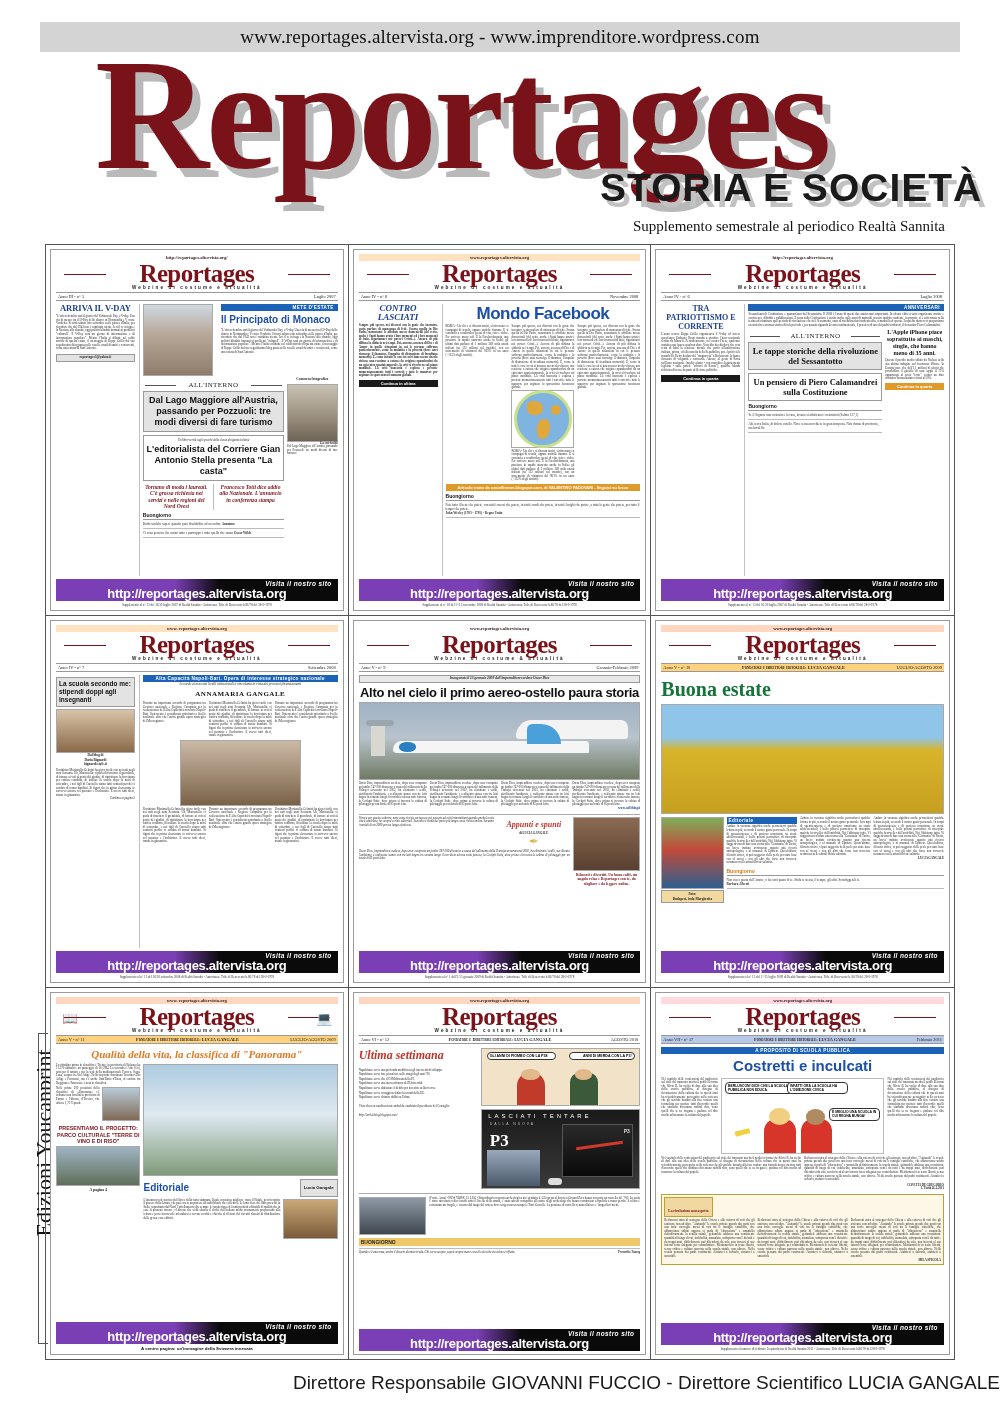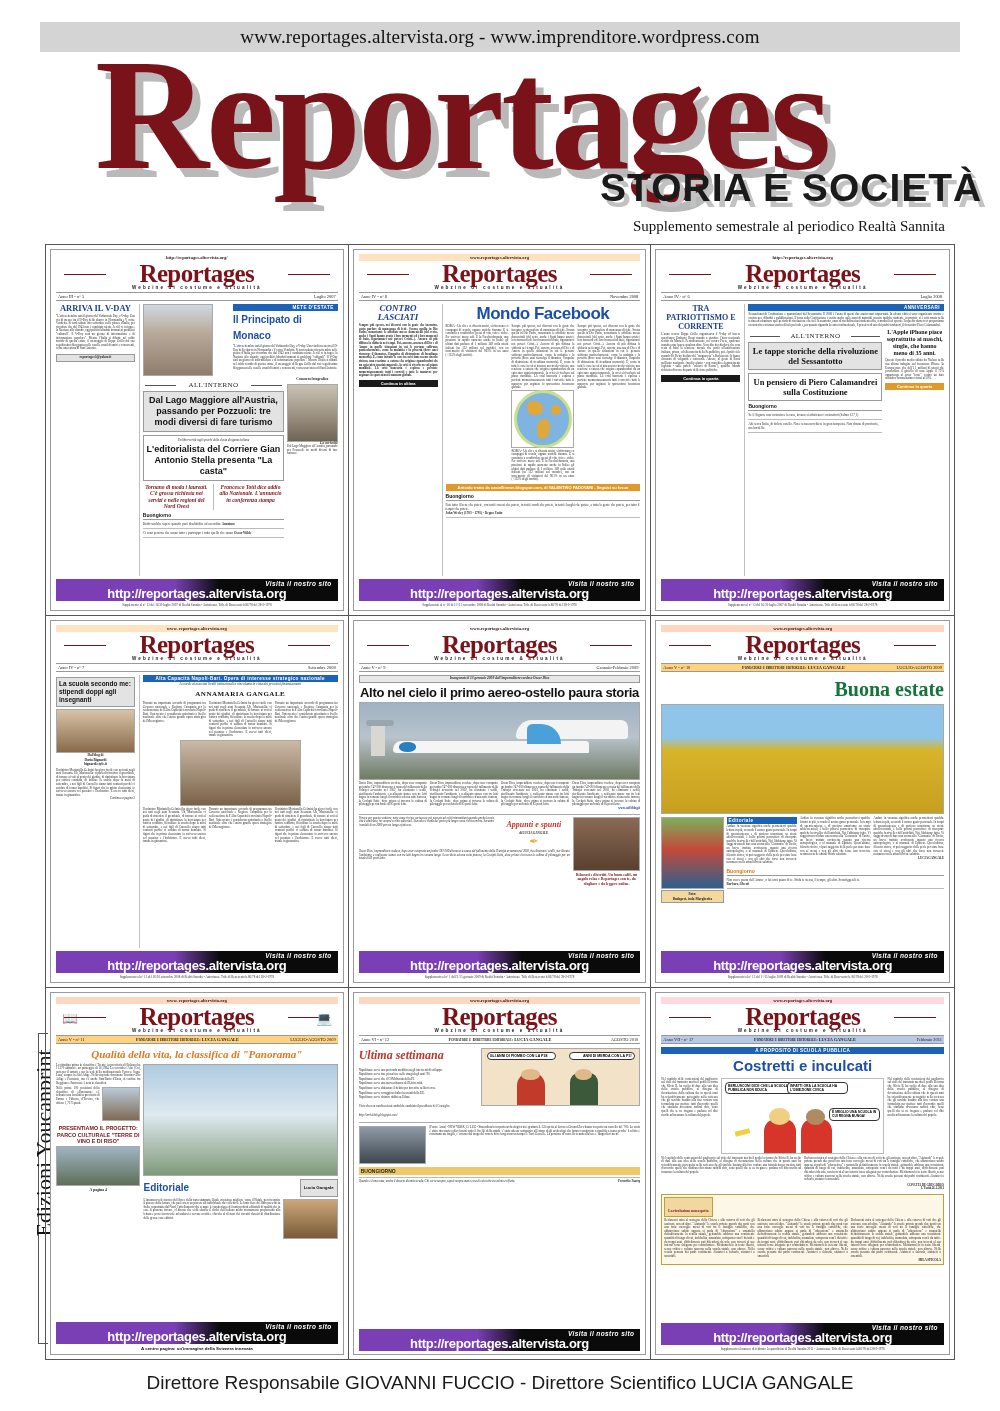--- a/index.html
+++ b/index.html
@@ -64,21 +64,21 @@
   .col.narrow{flex:0 0 28%;}
   .col.wide{flex:1;}
 
   .hl-blue{color:#1c3f8f;font-weight:bold;text-align:center;font-size:8px;line-height:9px;
            font-family:Liberation Serif, serif;}
   .hl-red{color:#7a1319;font-weight:bold;text-align:center;font-size:8px;line-height:9px;}
   .hl-sans{font-family:"Liberation Sans",sans-serif;font-weight:bold;font-size:9px;
            line-height:11px;text-align:center;color:#111;}
   .hl-big{font-family:"Liberation Sans",sans-serif;font-weight:bold;font-size:12px;
           line-height:13px;text-align:center;color:#111;}
-  .hl-green{color:#16733a;font-weight:bold;font-size:20px;line-height:22px;text-align:right;}
+  .hl-green{color:#16733a;font-weight:bold;font-size:20px;line-height:22px;text-align:left;}
   .hl-orange{color:#e07820;font-weight:bold;font-style:italic;font-size:12px;line-height:14px;
              text-align:center;}
   .hl-blue2{color:#1c4fa8;font-family:"Liberation Sans",sans-serif;font-weight:bold;
             font-size:14px;line-height:16px;text-align:center;}
   .hl-script{color:#c0362c;font-style:italic;font-weight:bold;font-size:13px;line-height:15px;}
 
   .kicker{background:#1c63b8;color:#fff;font-family:"Liberation Sans",sans-serif;font-weight:bold;
           font-size:4.6px;text-align:center;letter-spacing:.4px;padding:1px 0;}
   .kicker.right{text-align:right;padding-right:4px;}
 
@@ -142,21 +142,21 @@
   .corner-ico.r{right:6px;top:8px;}
 
   
   .pub{position:absolute;left:-96px;top:1130px;width:280px;transform:rotate(-90deg);
        transform-origin:center;font-family:"Liberation Serif",serif;font-size:22px;color:#111;
        text-align:center;}
   .pub-line{position:absolute;left:38px;top:1033px;width:1px;height:310px;background:#555;}
   .pub-line2{position:absolute;left:38px;top:1033px;width:10px;height:1px;background:#555;}
   .pub-line3{position:absolute;left:38px;top:1343px;width:10px;height:1px;background:#555;}
 
-  .bottom-credit{position:absolute;left:0;right:0;top:1372px;text-align:center;
+  .bottom-credit{position:absolute;left:0;right:0;top:1372px;text-align:right;
        font-family:"Liberation Sans",sans-serif;font-size:19px;color:#1a1a1a;}
 
   .mini-col-rule{border-left:1px solid #c0c0c0;padding-left:3px;}
   .quote{font-size:3.3px;line-height:4px;color:#333;border-bottom:1px solid #bbb;padding:2px 0;}
   .quote b{font-weight:bold;}
   .globe{width:52px;height:52px;border-radius:50%;background:#7fb3e0;border:3px solid #c9e08a;
          position:relative;overflow:hidden;}
   .globe .land{position:absolute;background:#e0a83a;}
   .globe .l1{left:10px;top:8px;width:16px;height:14px;border-radius:40% 60% 50% 50%;}
   .globe .l2{left:20px;top:26px;width:13px;height:20px;border-radius:50% 40% 60% 40%;}
@@ -206,21 +206,21 @@
         <div class="p-body">
           <div class="col narrow">
             <div class="hl-blue" style="font-size:8.5px">ARRIVA IL
 V-DAY</div>
             <div class="txt" style="margin-top:2px">"L'otto settembre sarà il giorno del Vaffanculo Day, o V-day. Una via di mezzo tra il D-Day dello sbarco in Normandia e V come Vendetta. Si terrà sabato otto settembre nelle piazze d'Italia, per ricordare che dal 1943 non è cambiato niente. Ieri il re in fuga e la Nazione allo sbando, oggi politici blindati immuni ai problemi "culturali". Il V-Day sarà un giorno di informazione e di informazione popolare". Mentre l'Italia si dibatte nel caldo torrido di questa estate, il messaggio di Beppe Grillo dal suo seguitissimo blog passa nelle caselle email di amici e conoscenti, come una catena di Sant'Antonio.</div>
             <div class="box-grey" style="padding:1px 2px;margin-top:3px;">
                 <div class="txt b" style="text-align:center;font-size:3.4px">reportages1@yahoo.it</div>
               </div>
           </div>
           <div class="col wide mini-col-rule">
-            <div style="display:flex;gap:20px;">
+            <div style="display:flex;gap:8px;">
               <div style="flex:0 0 36%">
                 <div class="photo ph-sea" style="height:72px"></div>
               </div>
               <div style="flex:1">
                 <div class="kicker right">METE D'ESTATE</div>
                 <div class="hl-blue2" style="font-size:10px;text-align:left;margin-top:1px">Il Principato di Monaco</div>
                 <div class="txt" style="margin-top:1px">"L'otto settembre sarà il giorno del Vaffanculo Day, o V-day. Una via di mezzo tra il D-Day dello sbarco in Normandia e V come Vendetta. Si terrà sabato otto settembre nelle piazze d'Italia, per ricordare che dal 1943 non è cambiato niente. Ieri il re in fuga e la Nazione allo sbando, oggi politici blindati immuni ai problemi "culturali". Il V-Day sarà un giorno di informazione e di informazione popolare". Mentre l'Italia si dibatte nel caldo torrido di questa estate, il messaggio di Beppe Grillo dal suo seguitissimo blog passa nelle caselle email di amici e conoscenti, come una catena di Sant'Antonio.</div>
               </div>
             </div>
             <div style="display:flex;gap:3px;margin-top:2px;">
@@ -602,20 +602,30 @@
             </div>
             <div style="flex:1">
               <div class="photo ph-cartoon" style="height:58px;position:relative;overflow:hidden;">
                 <div style="position:absolute;left:3%;top:6%;background:#fff;border:1px solid #333;border-radius:4px;padding:1px 2px;font-family:'Liberation Sans',sans-serif;font-weight:bold;font-size:3.6px;line-height:4.4px;width:40%;">GLI ANNI DI PIOMBO CON LA P38</div>
                 <div style="position:absolute;right:3%;top:6%;background:#fff;border:1px solid #333;border-radius:4px;padding:1px 2px;font-family:'Liberation Sans',sans-serif;font-weight:bold;font-size:3.6px;line-height:4.4px;width:38%;text-align:right">ANNI DI MERDA CON LA P3!</div>
                 <div style="position:absolute;left:22%;bottom:0;width:18%;height:56%;background:#c23a2a;border-radius:40% 40% 0 0;"></div>
                 <div style="position:absolute;left:25%;bottom:44%;width:12%;height:20%;background:#e0b88a;border-radius:50%;"></div>
                 <div style="position:absolute;left:56%;bottom:0;width:18%;height:56%;background:#3a5a3a;border-radius:30% 30% 0 0;"></div>
                 <div style="position:absolute;left:59%;bottom:44%;width:11%;height:19%;background:#e0b88a;border-radius:50%;"></div>
               </div>
+              <div class="photo ph-ps3" style="height:80px;margin-top:3px;position:relative;overflow:hidden;">
+                <div style="position:absolute;left:4%;top:4%;color:#fff;font-family:'Liberation Sans',sans-serif;font-size:6px;letter-spacing:3px;">LASCIATI TENTARE</div>
+                <div style="position:absolute;left:5%;top:16%;color:#bbb;font-family:'Liberation Sans',sans-serif;font-size:3.4px;letter-spacing:2px;">DALLA NUOVA</div>
+                <div style="position:absolute;left:5%;top:28%;color:#fff;font-family:'Liberation Serif',serif;font-weight:bold;font-size:17px;">P3</div>
+                <div style="position:absolute;left:3%;bottom:2%;width:34%;height:46%;background:linear-gradient(#9aa8bc,#4a5a6a);"></div>
+                <div style="position:absolute;right:4%;top:18%;width:44%;height:66%;background:linear-gradient(#2a2a2a,#0a0a0a);border:1px solid #555;"></div>
+                <div style="position:absolute;right:6%;top:24%;color:#ddd;font-family:'Liberation Sans',sans-serif;font-weight:bold;font-size:5px;">P3</div>
+                <div style="position:absolute;right:10%;top:44%;width:30%;height:4%;background:#d03a2a;transform:rotate(-8deg);"></div>
+                <div style="position:absolute;left:42%;bottom:4%;width:14px;height:7px;background:#ddd;border-radius:4px;"></div>
+              </div>
             </div>
           </div>
           <div style="display:flex;gap:3px;margin-top:4px;border-top:1px solid #aaa;padding-top:3px;">
             <div style="flex:0 0 24%">
                 <div class="photo ph-city" style="height:38px"></div>
               </div>
             <div style="flex:1" class="txt">(Fonte: Ansa) - NEW YORK, 15 LUG - Straordinaria scoperta archeologica tra i grattacieli. Gli operai al lavoro a Ground Zero hanno scoperto un vascello del '700. Lo scafo e' stato rinvenuto a dieci metri sotto il livello della strada, e' stato adesso sottoposto all'esame degli archeologi che hanno cominciato a ripulirlo a mano perche' il relitto e' estremamente fragile, e' emerso dal fango del cratere dove sorgevano un tempo le Torri Gemelle. La porzione di vascello venuta alla luce e' lunga dieci metri.</div>
           </div>
           <div class="buon band" style="margin-top:3px">BUONGIORNO</div>
           <div class="txt i" style="margin-top:2px;border-top:1px solid #bbb;padding-top:2px;">

